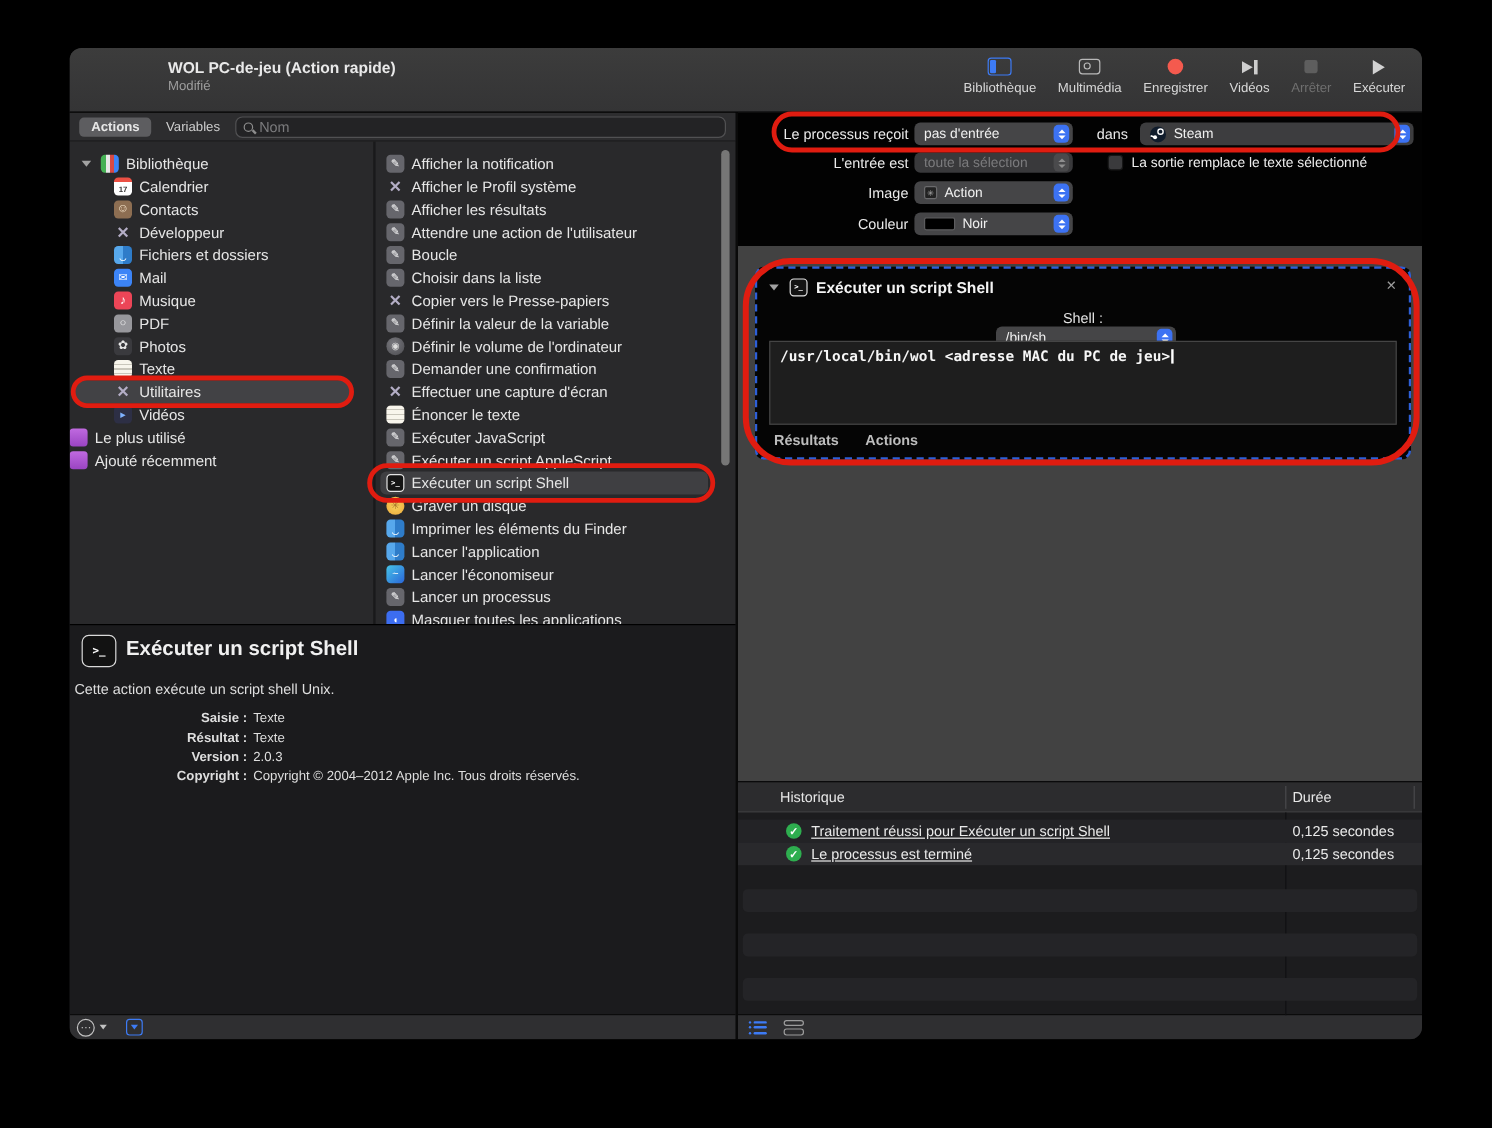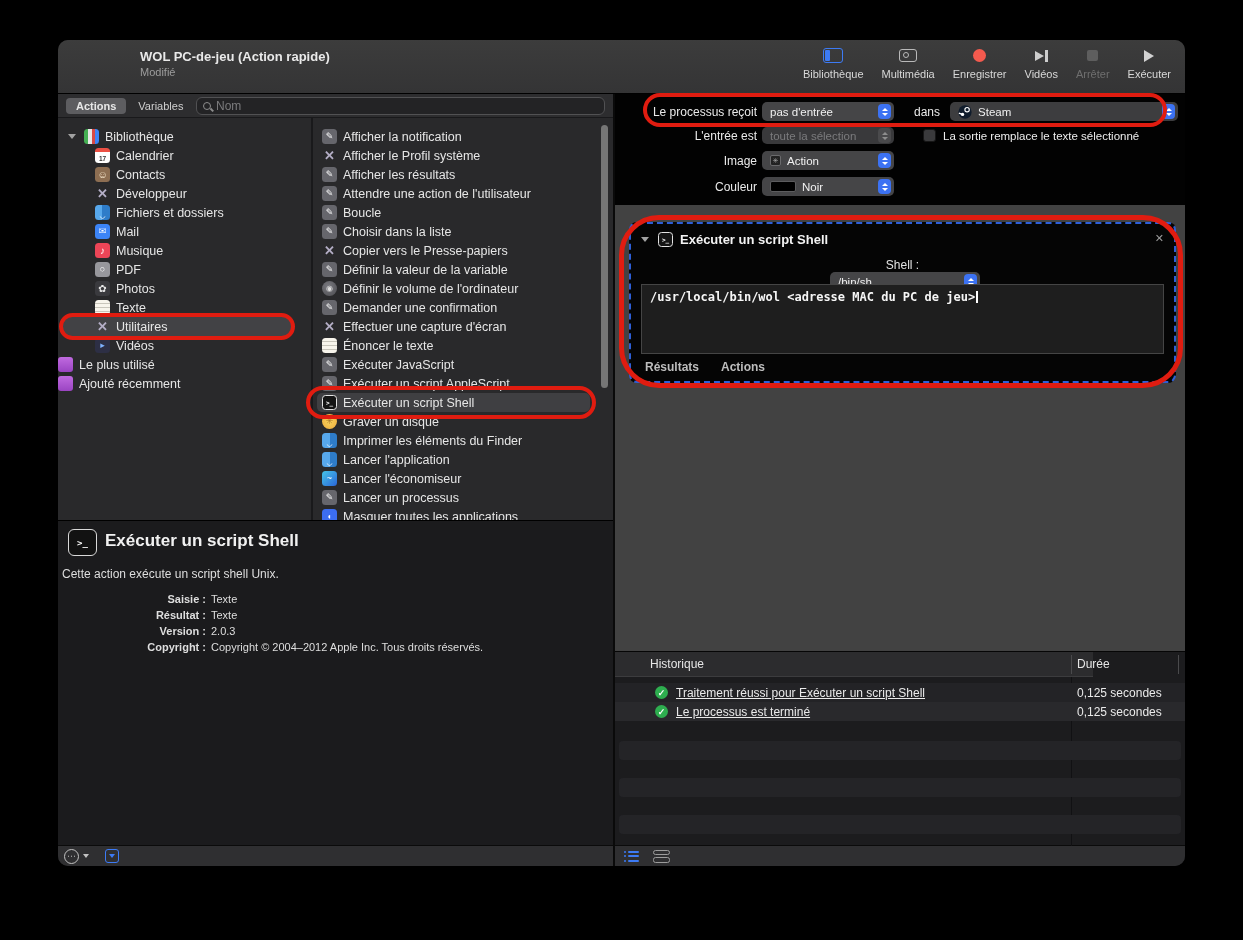--- a/index.html
+++ b/index.html
@@ -124,21 +124,21 @@
   #sp-close { position:absolute; right:10px; top:8px; color:#9c9c9c; font-size:11px; }
   #sp-controls { position:absolute; left:0; top:34px; width:100%; display:flex; align-items:center; padding:0 10px;flex-direction:column; }
   .sp-label { font-size:12px; color:#e3e3e3; }
   #scriptarea { position:absolute; left:10px; top:60px; width:523px; height:70px; background:#1e1e1e; border:1px solid #454545; padding:5px 8px; font-family:"DejaVu Sans Mono",monospace; font-size:12px; font-weight:bold; color:#f6f6f6; }
   .cursor { display:inline-block; width:1.5px; height:12px; background:#fff; vertical-align:-2px; margin-left:1px; }
   #sp-tabs { position:absolute; left:14px; bottom:7px; display:flex; gap:22px; }
   .sp-tab { font-size:12px; font-weight:bold; color:#bdbdbd; }
 
   
   #log { position:absolute; left:0; top:557px; width:570px; height:194px; background:#1c1c1e; border-top:1px solid #060606; }
-  #loghead { position:absolute; left:0; top:0; width:478px; height:25px; background:#2c2c2e; border-bottom:1px solid #3c3c3e; }
+  #loghead { position:absolute; left:0; top:0; width:570px; height:25px; background:#2c2c2e; border-bottom:1px solid #3c3c3e; }
   #loghead .h1 { position:absolute; left:35px; top:5px; font-size:12px; color:#e6e6e6; }
   #loghead .h2 { position:absolute; left:462px; top:5px; font-size:12px; color:#e6e6e6; }
   .hdiv { position:absolute; top:3px; width:1px; height:19px; background:#4a4a4c; }
   #colline { position:absolute; left:456px; top:25px; width:1px; height:169px; background:#111113; }
   .lrow { position:absolute; left:0; width:570px; height:19px; display:flex; align-items:center; }
   .lrow .check { width:13px; height:13px; border-radius:50%; background:#2eae4f; color:#fff; font-size:9px; font-weight:bold; display:flex; align-items:center; justify-content:center; margin-left:40px; flex:none; }
   .lrow .ltext { font-size:12px; color:#eaeaea; margin-left:8px;text-decoration:underline; }
   .lrow .ldur { position:absolute; left:462px; font-size:12px; color:#eaeaea; }
   .stripe { position:absolute; left:4px; width:562px; height:19px; background:#242427; border-radius:4px; }
 

